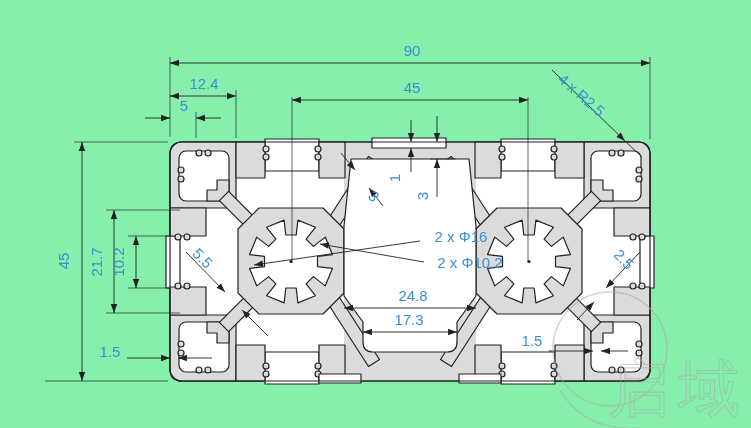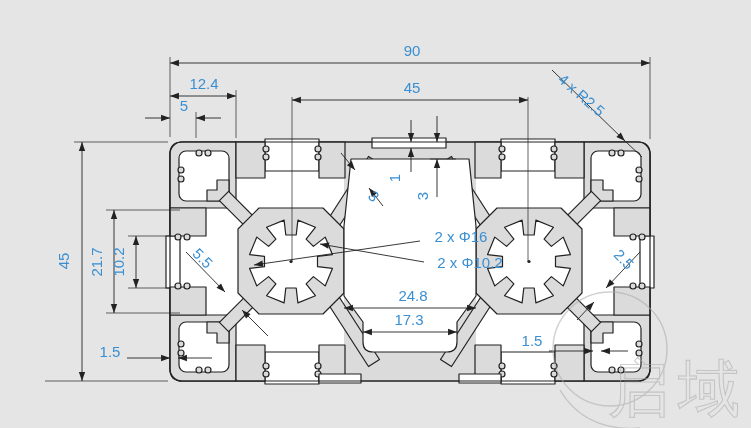--- a/index.html
+++ b/index.html
@@ -2,21 +2,21 @@
 <html style="--dim-color: #3a8fd2; --fill-color: #dbdbdb; --line-color: #222222; --wm-color: #aaaaaa;"><head>
 <meta charset="utf-8">
 <style>
   :root{
     --dim-color:#3a8fd2;
     --line-color:#222222;
     --fill-color:#dbdbdb;
     --wm-color:#aaaaaa;
   }
   html,body{margin:0;padding:0;background:#ffffff;}
-  .stage{width:751px;height:428px;position:relative;background:#e5e5e5;overflow:hidden;
+  .stage{width:751px;height:428px;position:relative;background:#86efac;overflow:hidden;
          font-family:"Liberation Sans", sans-serif;}
   svg{display:block}
   .metal{fill:var(--fill-color);stroke:var(--line-color);stroke-width:1.2;stroke-linejoin:round;}
   .metal-ns{fill:var(--fill-color);stroke:none;}
   .hole{fill:#ffffff;stroke:var(--line-color);stroke-width:1.2;stroke-linejoin:round;}
   .dimline{stroke:var(--line-color);stroke-width:0.9;fill:none;}
   .extline{stroke:var(--line-color);stroke-width:0.7;fill:none;}
   .cline{stroke:var(--line-color);stroke-width:0.7;fill:none;}
   .dimtext{fill:var(--dim-color);font-size:15px;font-family:"Liberation Sans",sans-serif;}
   .wm{opacity:0.55;}

